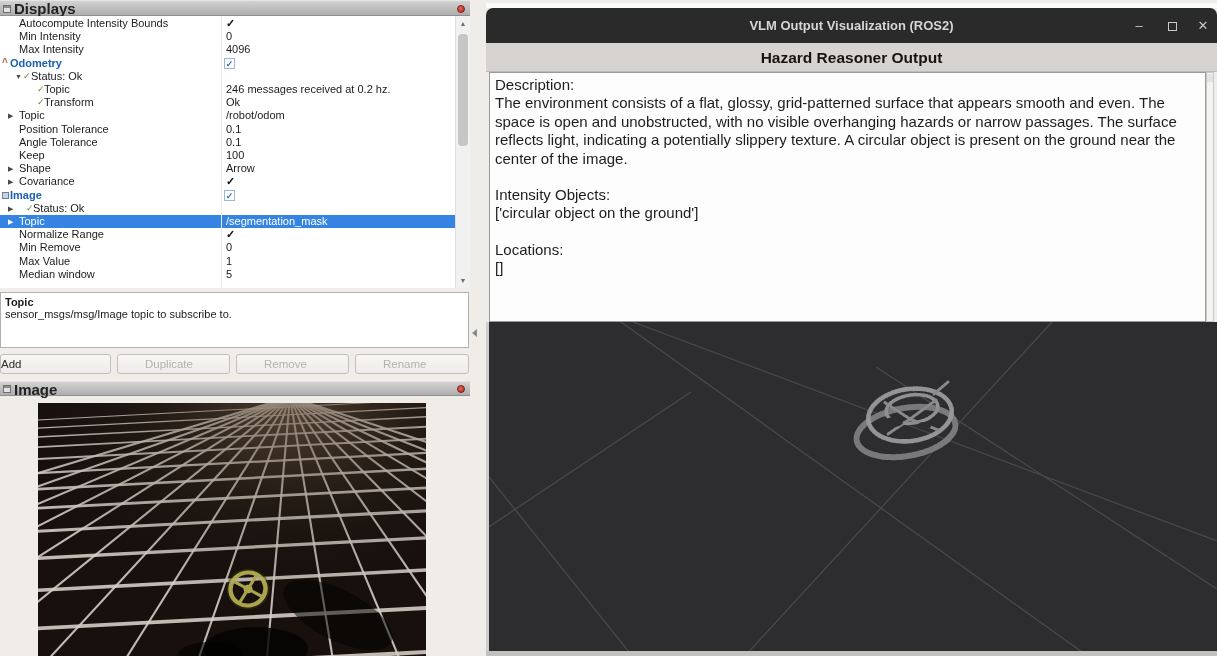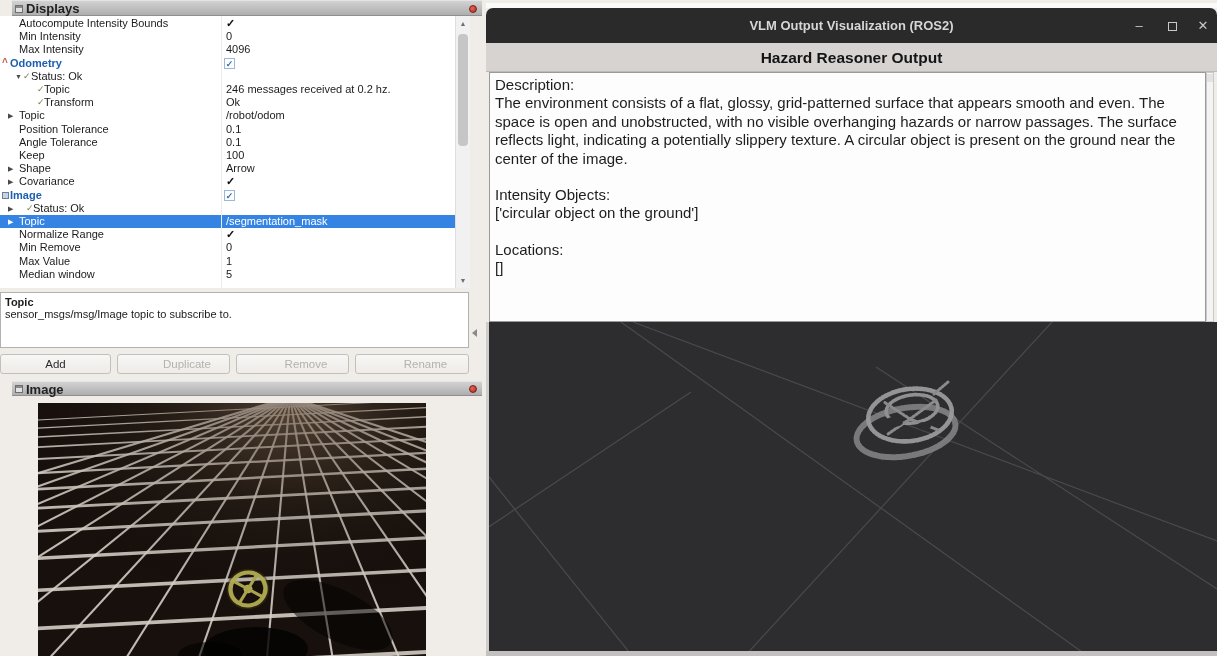--- a/index.html
+++ b/index.html
@@ -8,21 +8,21 @@
     position:relative; width:1217px; height:656px; overflow:hidden;
     background:#f0ede9; font-family:"Liberation Sans", sans-serif; color:#1b1b1b;
   }
   .abs { position:absolute; }
 
   
   .panel-header {
     position:absolute; left:0; width:470px; height:16px;
     background:linear-gradient(#d2d2d2,#aeaeae);
     border-top:1px solid #e5e5e5; border-bottom:1px solid #8f8f8f;
-    font-size:13px; font-weight:bold; color:#222; line-height:15px;margin-left:12px;
+    font-size:15px; font-weight:bold; color:#222; line-height:15px;
   }
   .panel-header .ph-title { position:absolute; left:14px; top:0; }
   .dock-icon {
     position:absolute; left:3px; top:4px; width:8px; height:8px;
     border:1px solid #6f6f6f; background:#e3e3e3;
   }
   .dock-icon:before { content:""; position:absolute; left:0; top:0; width:6px; height:2px; background:#8a8a8a; }
   .red-dot {
     position:absolute; right:5px; top:4px; width:8px; height:8px; border-radius:50%;
     background:radial-gradient(circle at 35% 35%, #e0655b, #b22c22); border:1px solid #7e1d16;
@@ -57,21 +57,21 @@
   #help-box {
     position:absolute; left:0; top:292px; width:469px; height:56px;
     background:#ffffff; border:1px solid #b3b1ae; font-size:11px; padding:3px 4px;
   }
   #help-box .help-title { font-weight:bold; }
   .splitter-handle { position:absolute; left:472px; top:329px; width:0; height:0;
     border-top:4px solid transparent; border-bottom:4px solid transparent; border-right:5px solid #8a8a8a; }
   .btn {
     position:absolute; top:354px; height:20px;
     background:linear-gradient(#f8f7f5,#eeebe8); border:1px solid #c2c0bd; border-radius:3px;
-    font-size:11.5px; color:#2d2d2d; text-align:center; line-height:18px;
+    font-size:11.5px; color:#2d2d2d; line-height:18px;
     font-family:"Liberation Sans", sans-serif;
   }
   .btn.disabled { color:#b5b2ad;padding-left:27px; }
 
   
   #top-strip { position:absolute; left:486px; top:3px; width:731px; height:5px; background:#fafafa; }
   #win-titlebar {
     position:absolute; left:486px; top:8px; width:731px; height:35px;
     background:#2a2a2a; border-radius:7px 7px 0 0;
     color:#d6d6d6; font-weight:bold; font-size:13px; text-align:center; line-height:35px;

